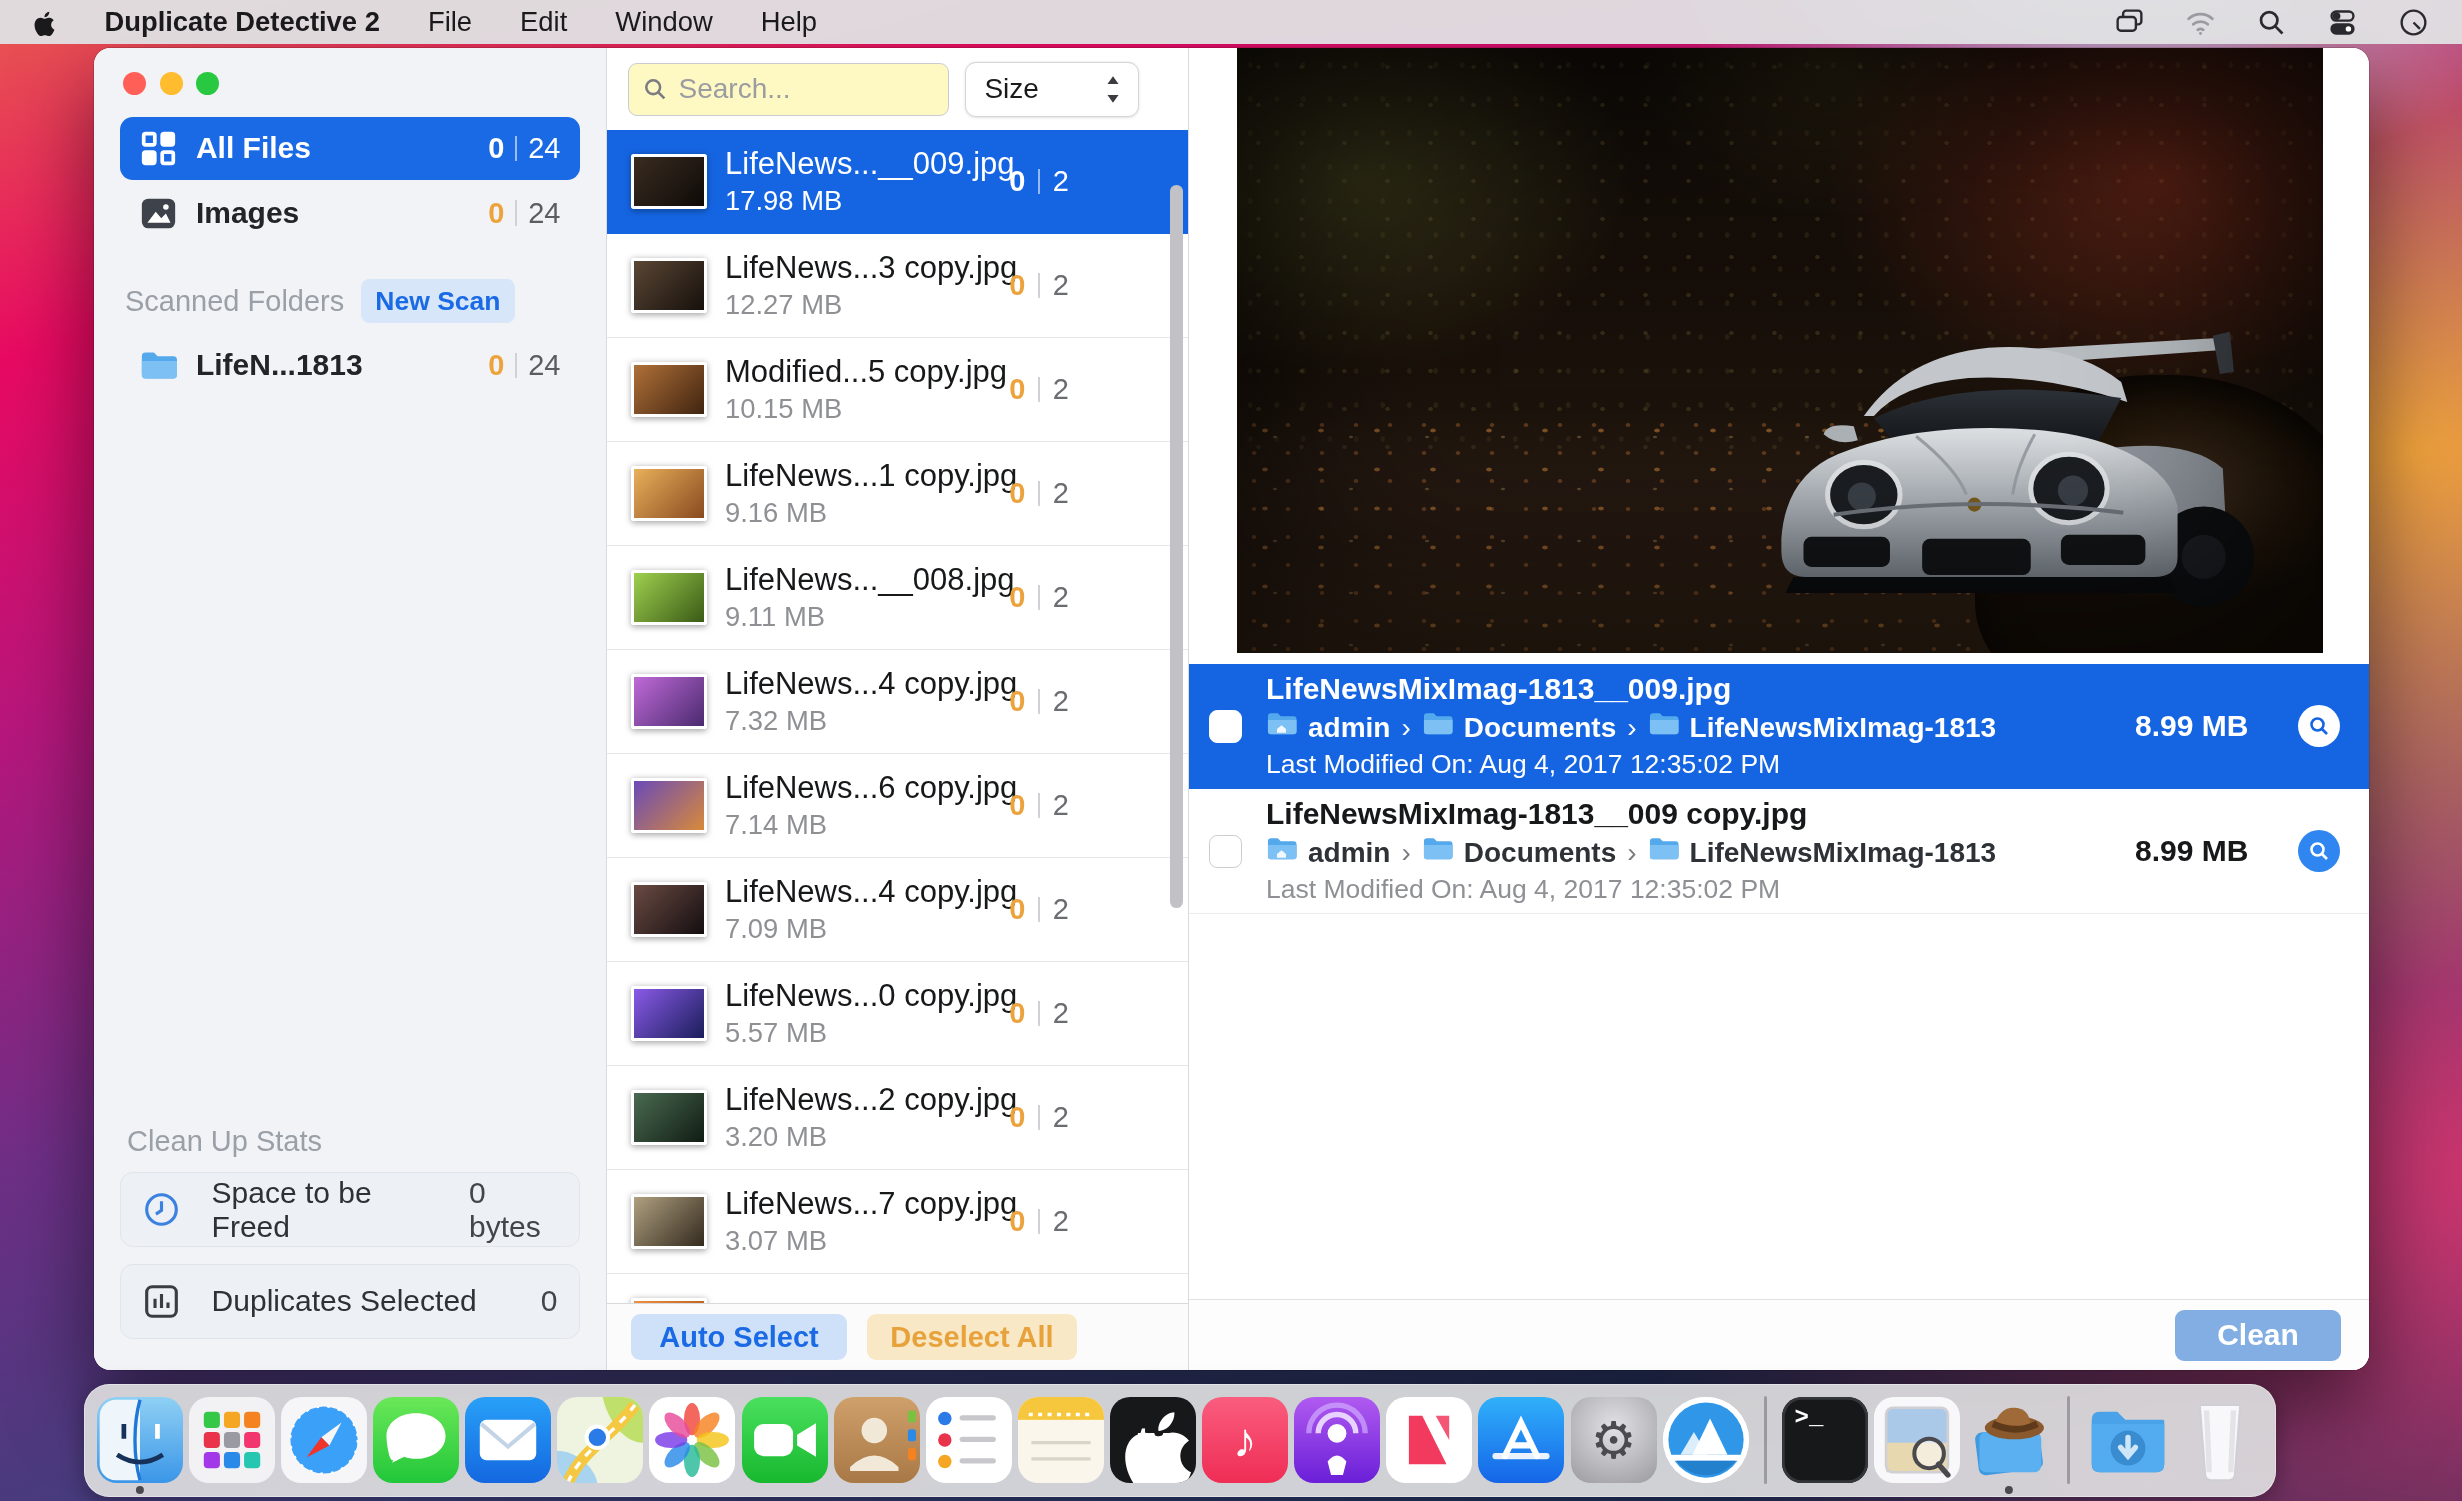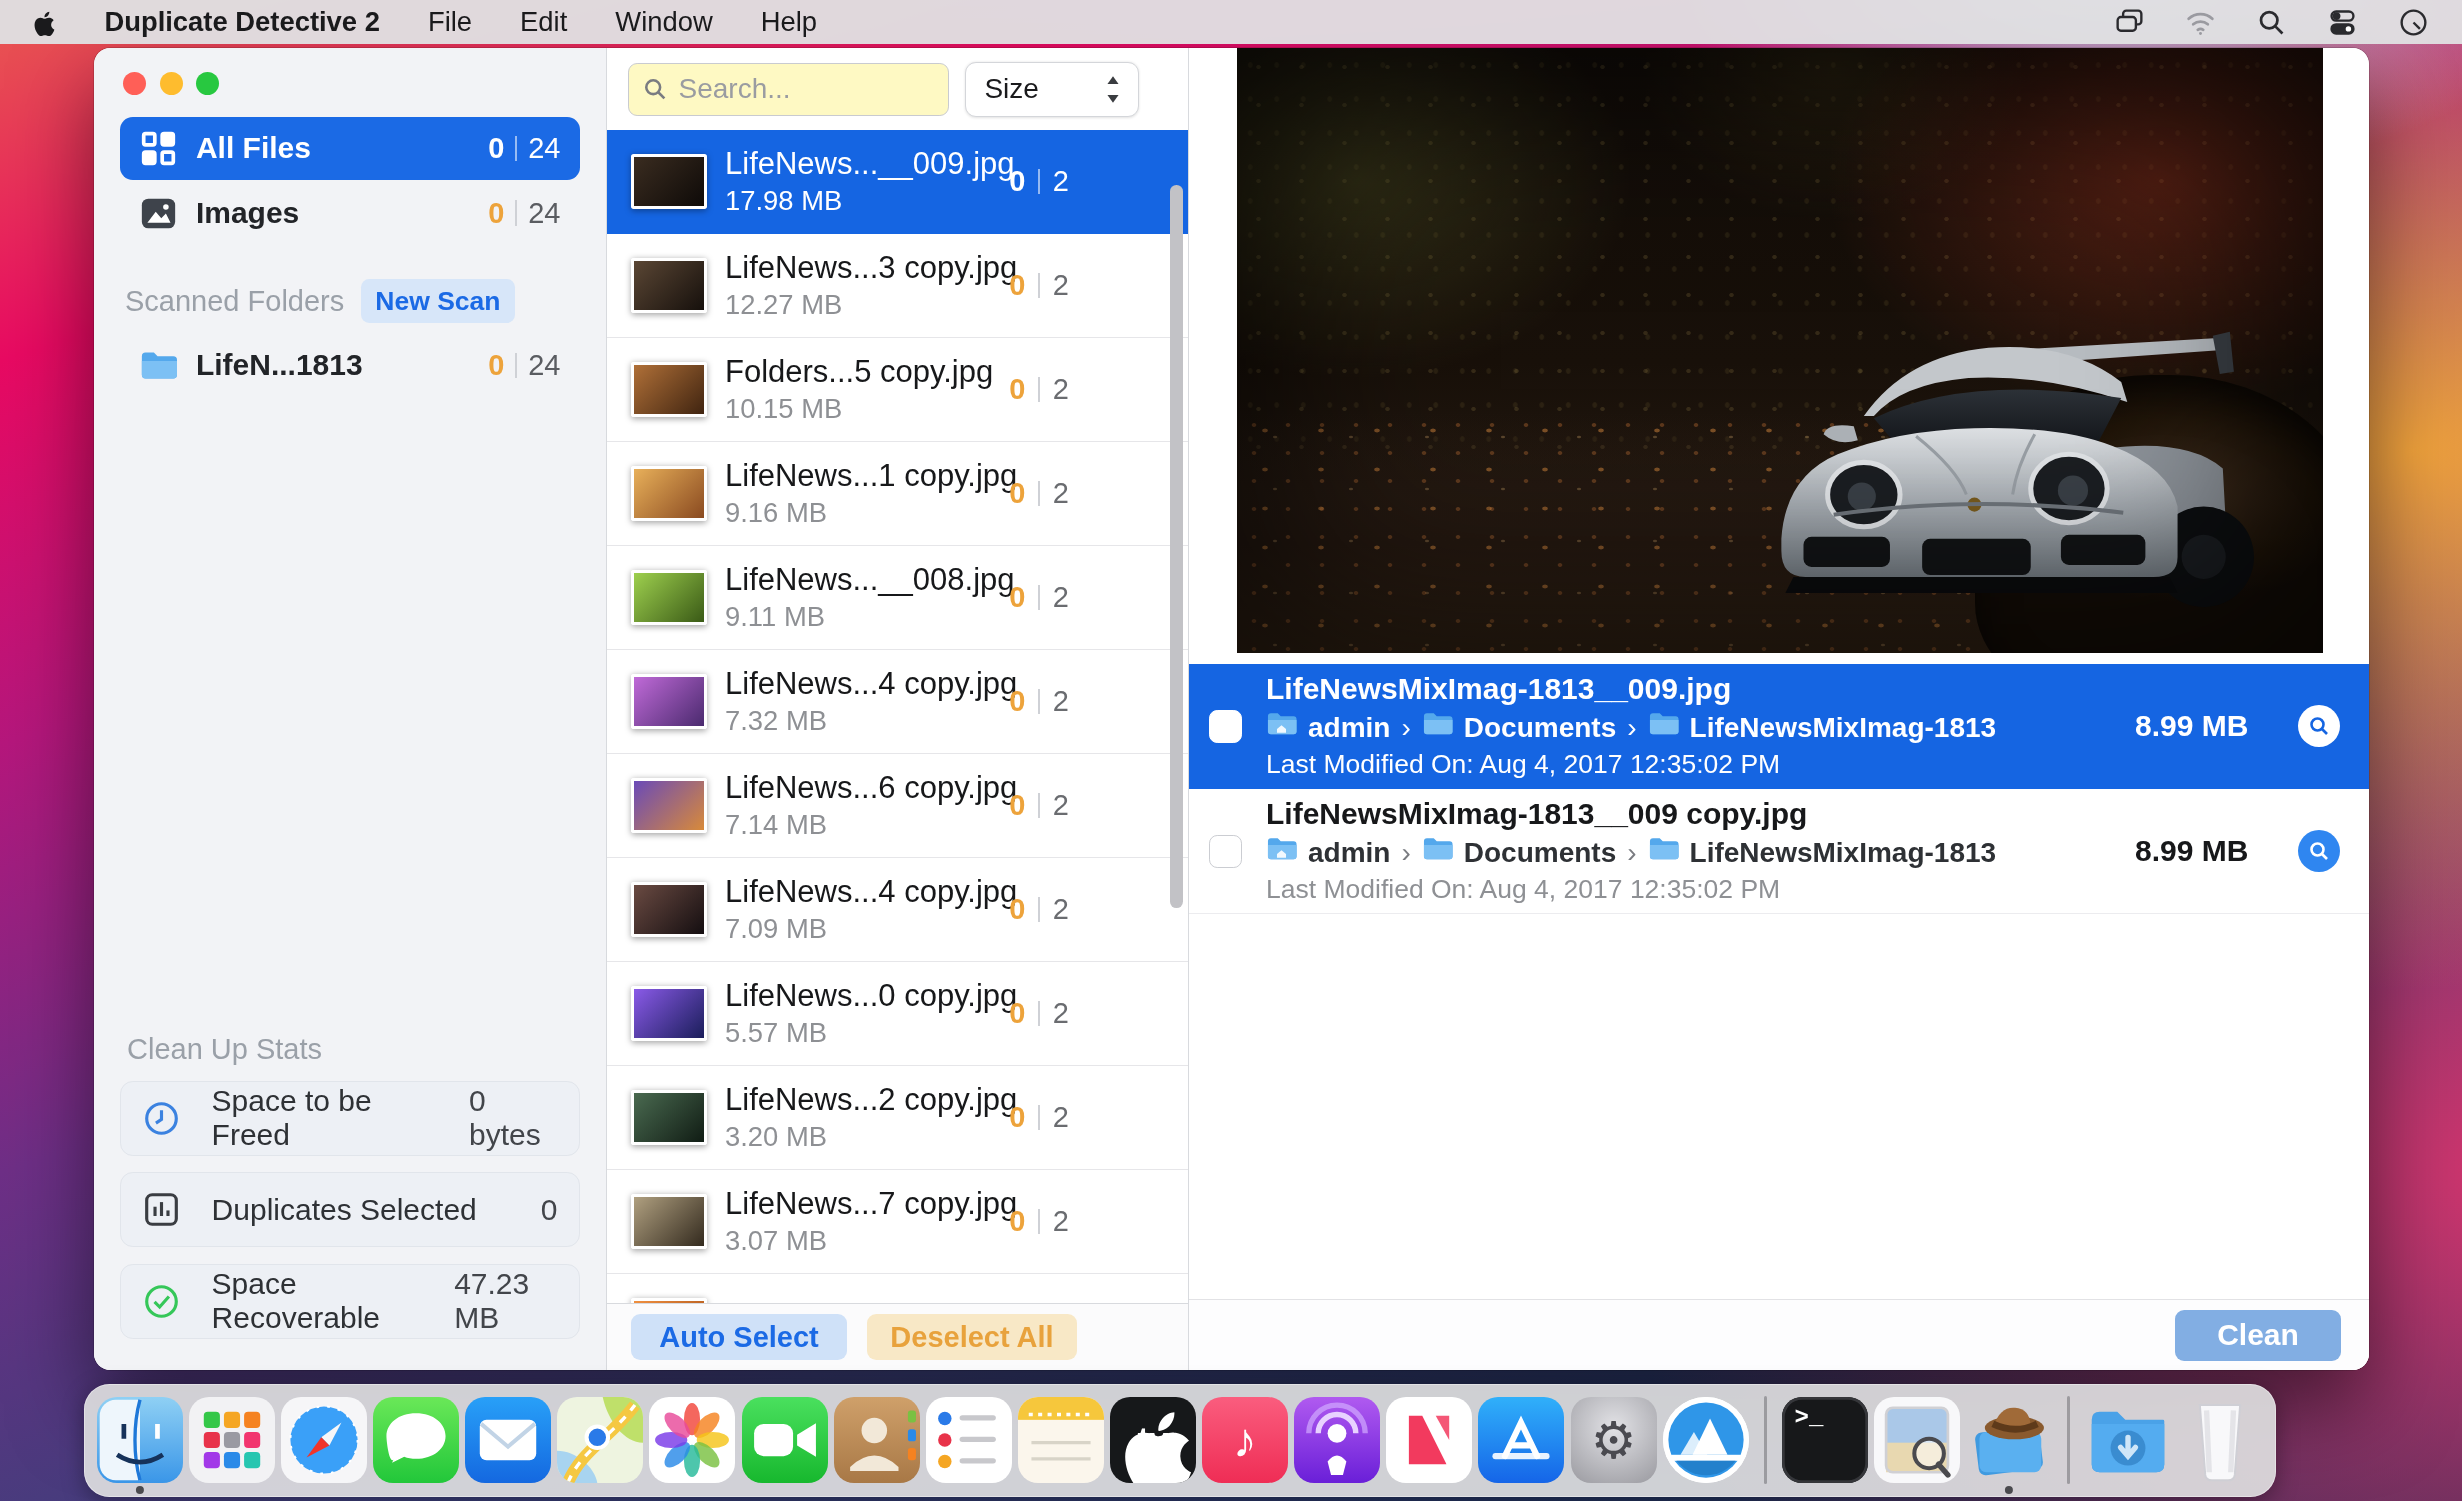--- a/index.html
+++ b/index.html
@@ -302,30 +302,20 @@
               <svg viewBox="0 0 40 40" fill="none" stroke="#3a3d42" stroke-width="3.4">
                 <rect x="4" y="4" width="32" height="32" rx="6"></rect>
                 <line x1="13" y1="27" x2="13" y2="17"></line>
                 <line x1="20" y1="27" x2="20" y2="12"></line>
                 <line x1="27" y1="27" x2="27" y2="21"></line>
               </svg>
             </span>
     <span class="stat-label">Duplicates Selected</span>
     <span class="stat-val">0</span>
   </div>
-          <div class="stat-card">
-    <span class="stat-ic">
-              <svg viewBox="0 0 40 40" fill="none" stroke="#35c759" stroke-width="3.4">
-                <circle cx="20" cy="20" r="16"></circle>
-                <path d="M12.5 20.5 L18 26 L28 14.5"></path>
-              </svg>
-            </span>
-    <span class="stat-label">Space Recoverable</span>
-    <span class="stat-val">47.23 MB</span>
-  </div>
         </div>
     </aside>
 
     <section id="listcol">
       <div class="list-header">
         <label class="searchbox">
           <svg viewBox="0 0 24 24" fill="none" stroke="#7a7c81" stroke-width="2.4">
               <circle cx="10.5" cy="10.5" r="6.5"></circle>
               <line x1="15.5" y1="15.5" x2="21" y2="21"></line>
             </svg>
@@ -360,21 +350,21 @@
     </div>
     <span class="cnt">
       <b class="c-sel">0</b>
       <i class="c-div"></i>
       <span class="c-tot">2</span>
     </span>
   </div>
           <div class="file-row">
     <div class="thumb" style="background: linear-gradient(135deg, rgb(176, 112, 56), rgb(64, 36, 16));"></div>
     <div class="f-meta">
-      <span class="f-name">Folders...5 copy.jpg</span>
+      <span class="f-name">Modified...5 copy.jpg</span>
       <span class="f-size">10.15 MB</span>
     </div>
     <span class="cnt">
       <b class="c-sel">0</b>
       <i class="c-div"></i>
       <span class="c-tot">2</span>
     </span>
   </div>
           <div class="file-row">
     <div class="thumb" style="background: linear-gradient(135deg, rgb(232, 176, 90), rgb(138, 74, 32));"></div>

